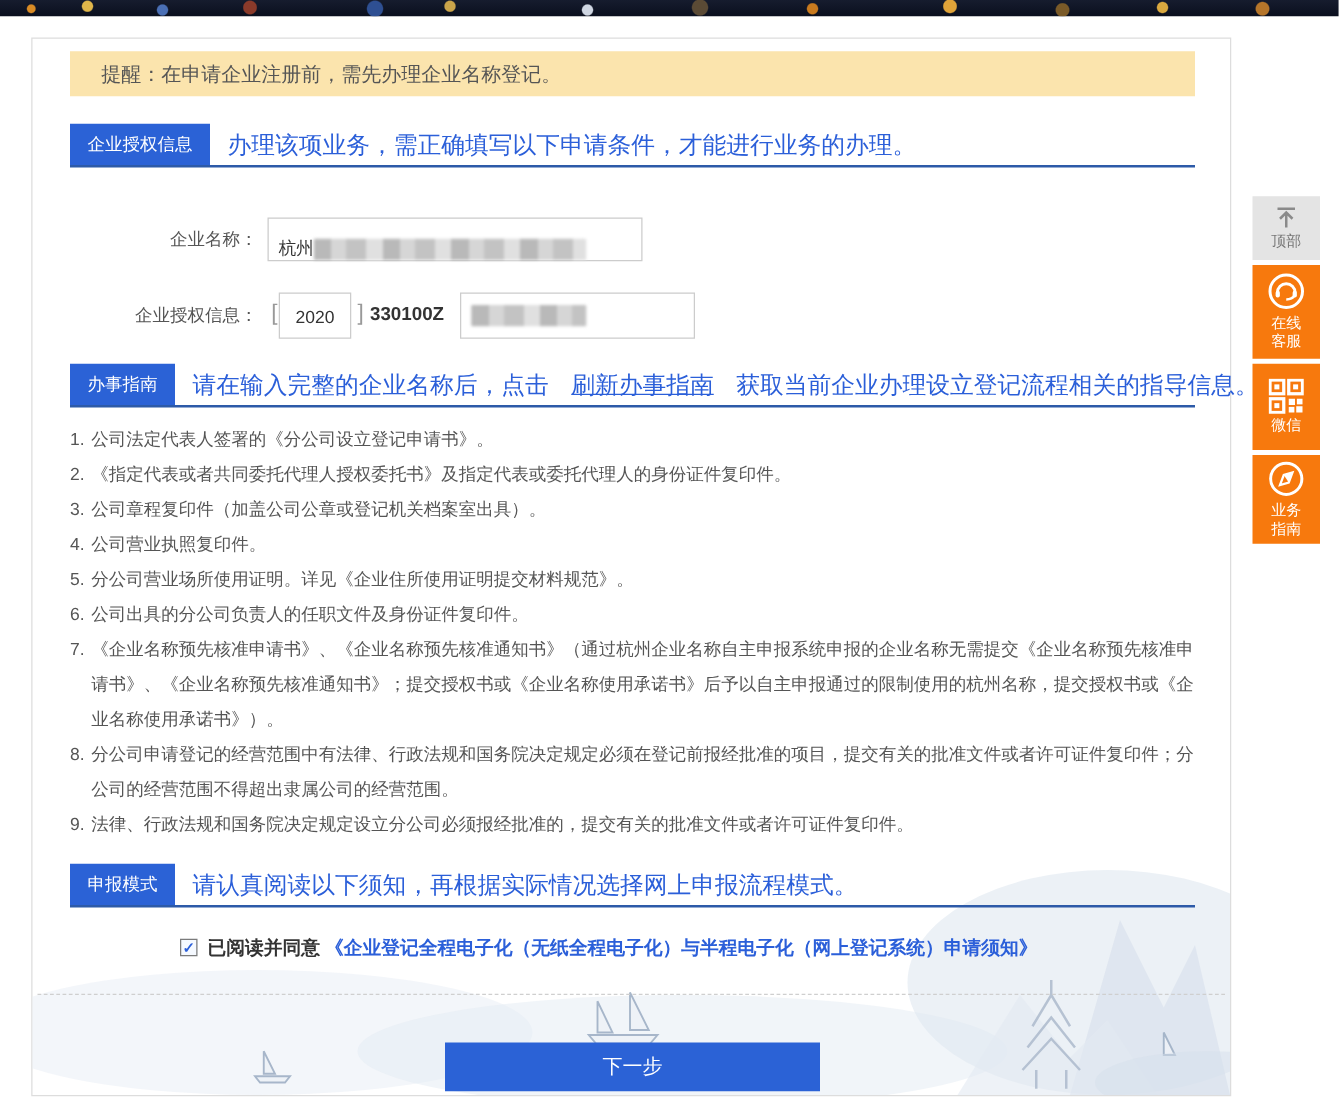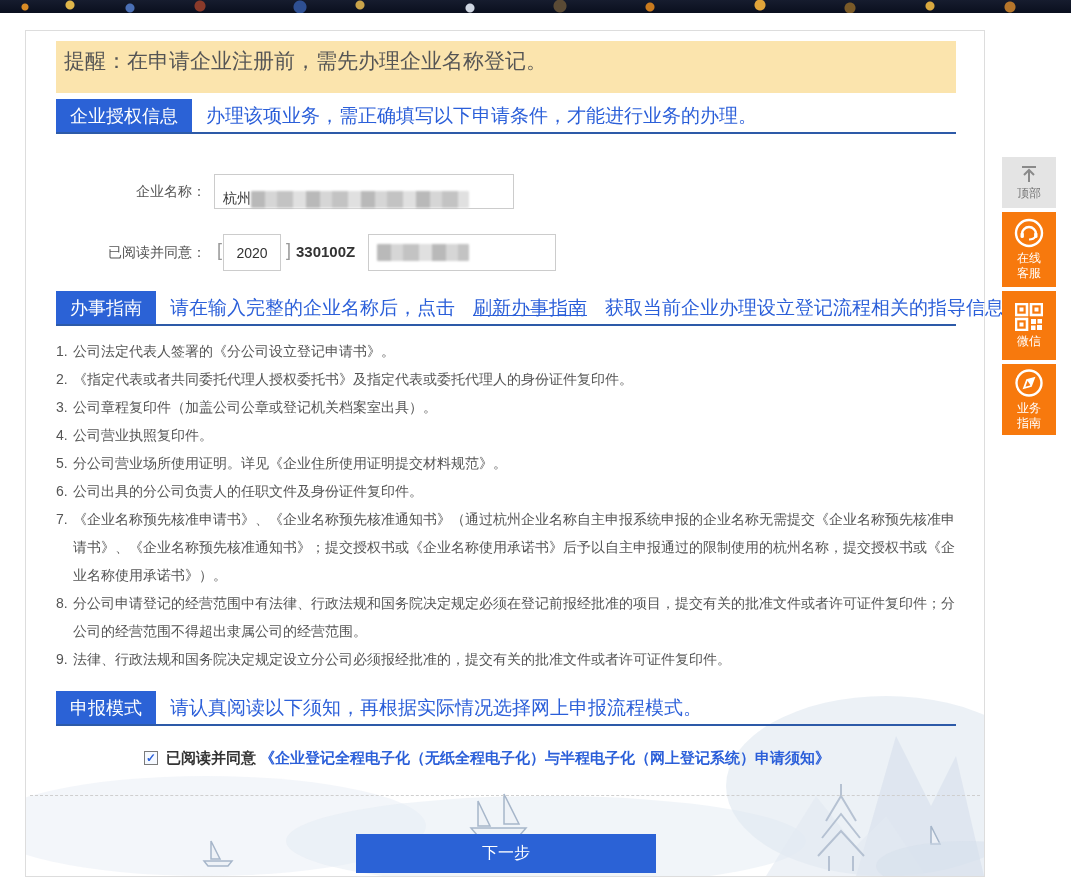--- a/index.html
+++ b/index.html
@@ -35,33 +35,33 @@
   .panel {
     position:absolute; left:25px; top:30px; width:960px; height:847px;
     background:#fff;
     border:1px solid #ddd;
   }
 
   
   .wash { position:absolute; left:0; bottom:0; width:958px; height:210px; pointer-events:none; }
 
   .alert {
-    position:absolute; left:30px; top:10px; width:900px; height:52px;
+    position:absolute; left:30px; top:10px; width:900px; height:36px;
     background:#fbe4ad;
-    line-height:40px; padding-left:8px;
-    font-size:21px; color:#555;
+    line-height:40px; padding-left:25px;
+    font-size:16px; color:#555;
   }
 
   .tabrow {
     position:absolute; left:30px; width:900px; height:35px;
     border-bottom:2px solid #2d5aa8;
     display:flex; align-items:stretch;
   }
   .tabrow .tab {
-    background:#2b62d6; color:#fff; font-size:18px;
+    background:#2b62d6; color:#fff; font-size:14px;
     display:flex; align-items:center; justify-content:center;
     padding:0 14px; white-space:nowrap;
   }
   .tabrow .subtitle {
     display:flex; align-items:center; margin-left:14px;
     font-size:19px; color:#2b5fd9; white-space:nowrap;
   }
   .subtitle .lnk { color:#2b5fd9; text-decoration:underline; margin:0 18px; cursor:pointer; }
 
   .row-auth   { top:68px; }
@@ -130,21 +130,21 @@
   
   .float-bar { position:absolute; left:1002px; top:157px; width:54px; }
   .fbtn {
     width:54px; margin-bottom:4px; cursor:pointer;
     display:flex; flex-direction:column; align-items:center; justify-content:center;
     text-align:center; font-size:12px; line-height:15px;
   }
   .fbtn-top { height:51px; background:#e4e4e4; color:#777;text-align:right; }
   .fbtn-orange { background:#f7790d; color:#fff; }
   .fbtn-service { height:75px; }
-  .fbtn-wechat { height:69px; }
+  .fbtn-wechat { height:69px;font-family:Liberation Mono, monospace; }
   .fbtn-biz { height:71px; }
   .fbtn .ic { display:block; margin-bottom:3px; }
   .fbtn .lbl { width:30px; word-break:break-all; }
   .fbtn-top .lbl, .fbtn-wechat .lbl { width:auto; }
 </style>
 </head>
 <body>
 
 <div class="top-strip"></div>
 
@@ -185,21 +185,21 @@
     <div class="tab">企业授权信息</div>
     <div class="subtitle">办理该项业务，需正确填写以下申请条件，才能进行业务的办理。</div>
   </div>
 
   <div class="form-label lab-company">企业名称：</div>
   <div class="inp inp-company">
     <span>杭州</span>
     <span class="redact" style="width:218px;"></span>
   </div>
 
-  <div class="form-label lab-pre">已阅读并同意：</div>
+  <div class="form-label lab-pre">企业授权信息：</div>
   <span class="bracket br-open">[</span>
   <div class="inp inp-year">
     <span>2020</span>
   </div>
   <span class="bracket br-close">]</span>
   <span class="pre-prefix">330100Z</span>
   <div class="inp inp-pre">
     <span class="redact" style="width:92px;"></span>
   </div>
 

